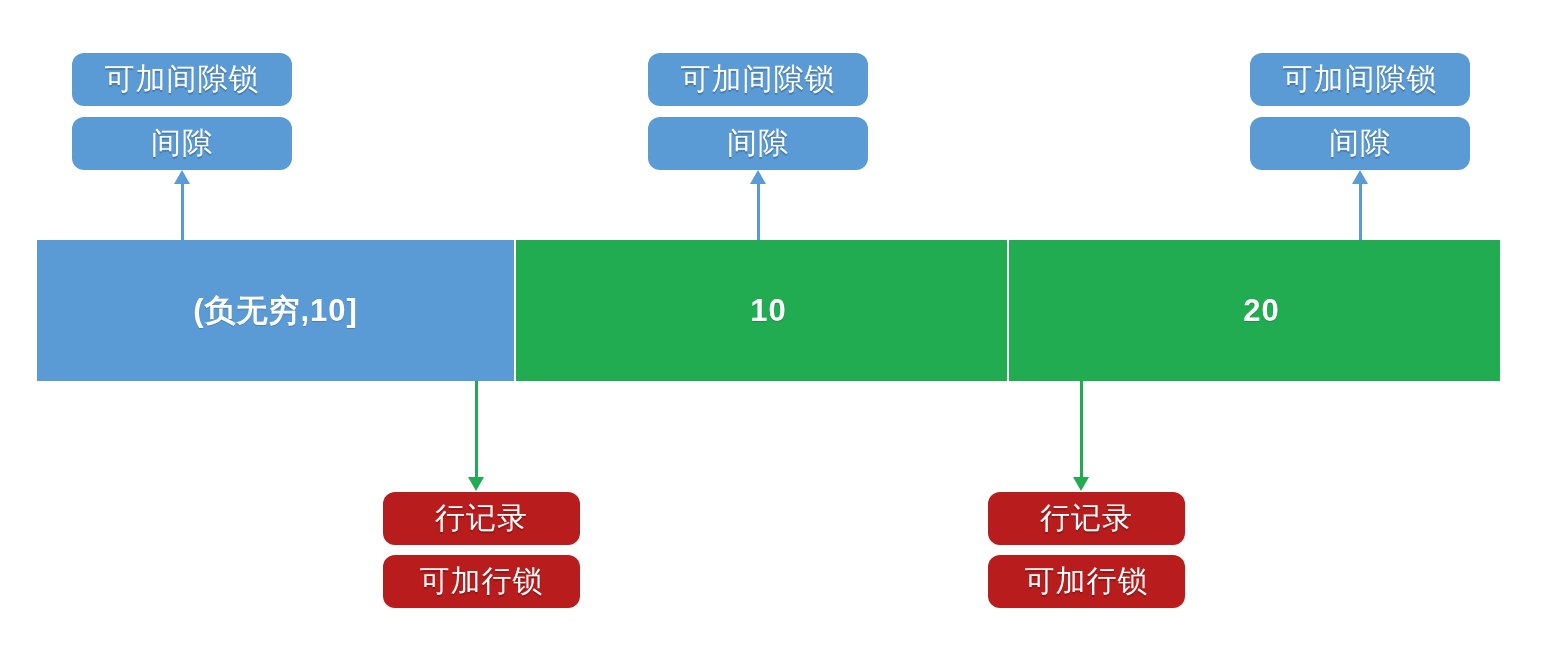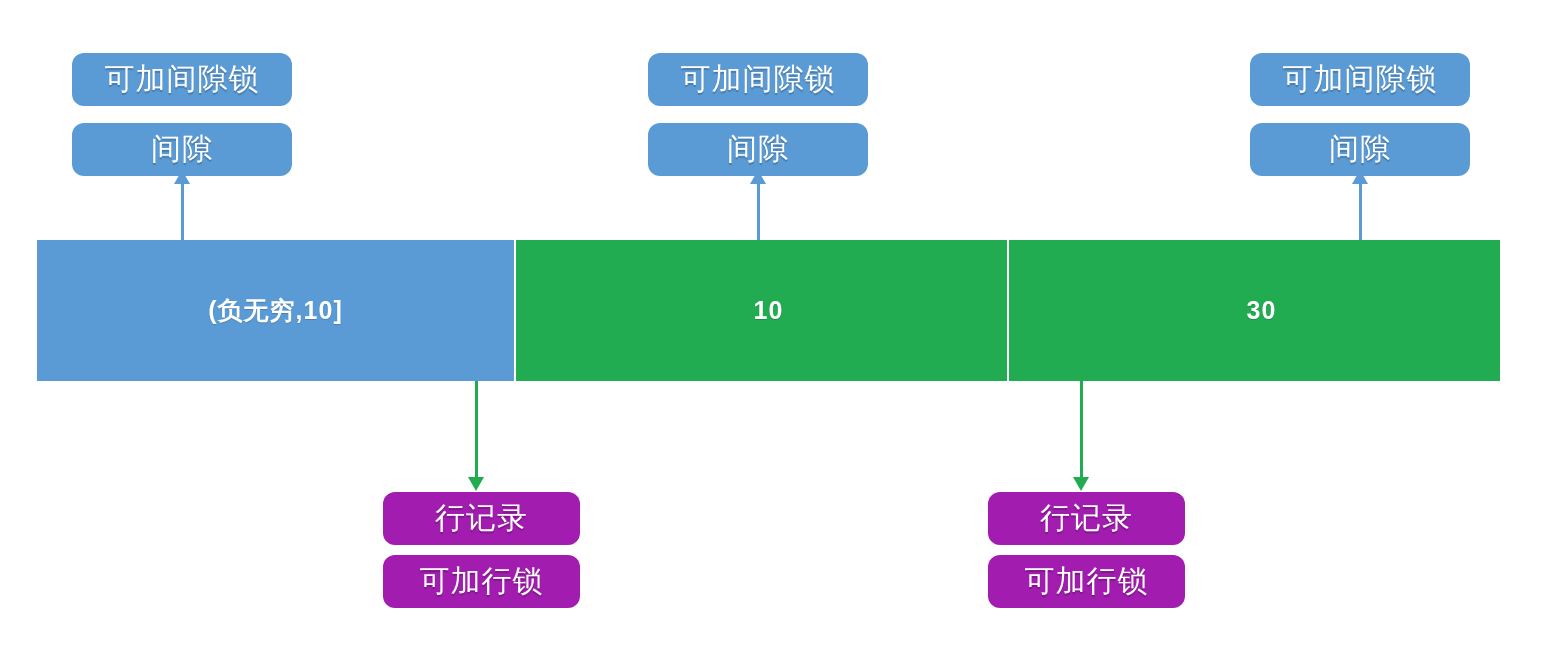--- a/index.html
+++ b/index.html
@@ -19,21 +19,21 @@
     width: 1463px; height: 141px;
     display: flex;
     gap: 2px;
   }
   .seg {
     flex: 1 1 0;
     display: flex;
     align-items: center;
     justify-content: center;
     color: #ffffff;
-    font-size: 25px;
+    font-size: 31px;
     font-weight: 700;
     letter-spacing: 1px;
     text-shadow: 0 1px 1px rgba(0,0,0,0.18);
   }
   .seg.gap    { background: #5b9bd5; }
   .seg.record { background: #21ac52; padding-left: 14px; }
 
   
   .callout-top {
     position: absolute;
@@ -51,24 +51,24 @@
     align-items: center;
     justify-content: center;
     color: #ffffff;
     font-size: 30px;
     letter-spacing: 1px;
     text-shadow: 0 2px 1px rgba(0,0,0,0.22);
   }
   .box.blue {
     background: #5b9bd5;
     border-radius: 12px;
-    margin-bottom: 17px;
+    margin-bottom: 11px;
   }
   .box.green {
-    background: #a21caf;
+    background: #b91c1c;
     border-radius: 12px;
     margin-bottom: 10px;
   }
 
   
   .arrow { position: absolute; width: 16px; }
   .arrow .line {
     position: absolute;
     left: 6.5px;
     width: 3px;
@@ -127,21 +127,21 @@
       <div class="line"></div>
     </div>
   <div class="arrow up a-up-3">
       <div class="head"></div>
       <div class="line"></div>
     </div>
 
   <div class="bar">
     <div class="seg gap">(负无穷,10]</div>
     <div class="seg record">10</div>
-    <div class="seg record">30</div>
+    <div class="seg record">20</div>
   </div>
 
   <div class="arrow down a-down-1">
       <div class="line"></div>
       <div class="head"></div>
     </div>
   <div class="arrow down a-down-2">
       <div class="line"></div>
       <div class="head"></div>
     </div>

